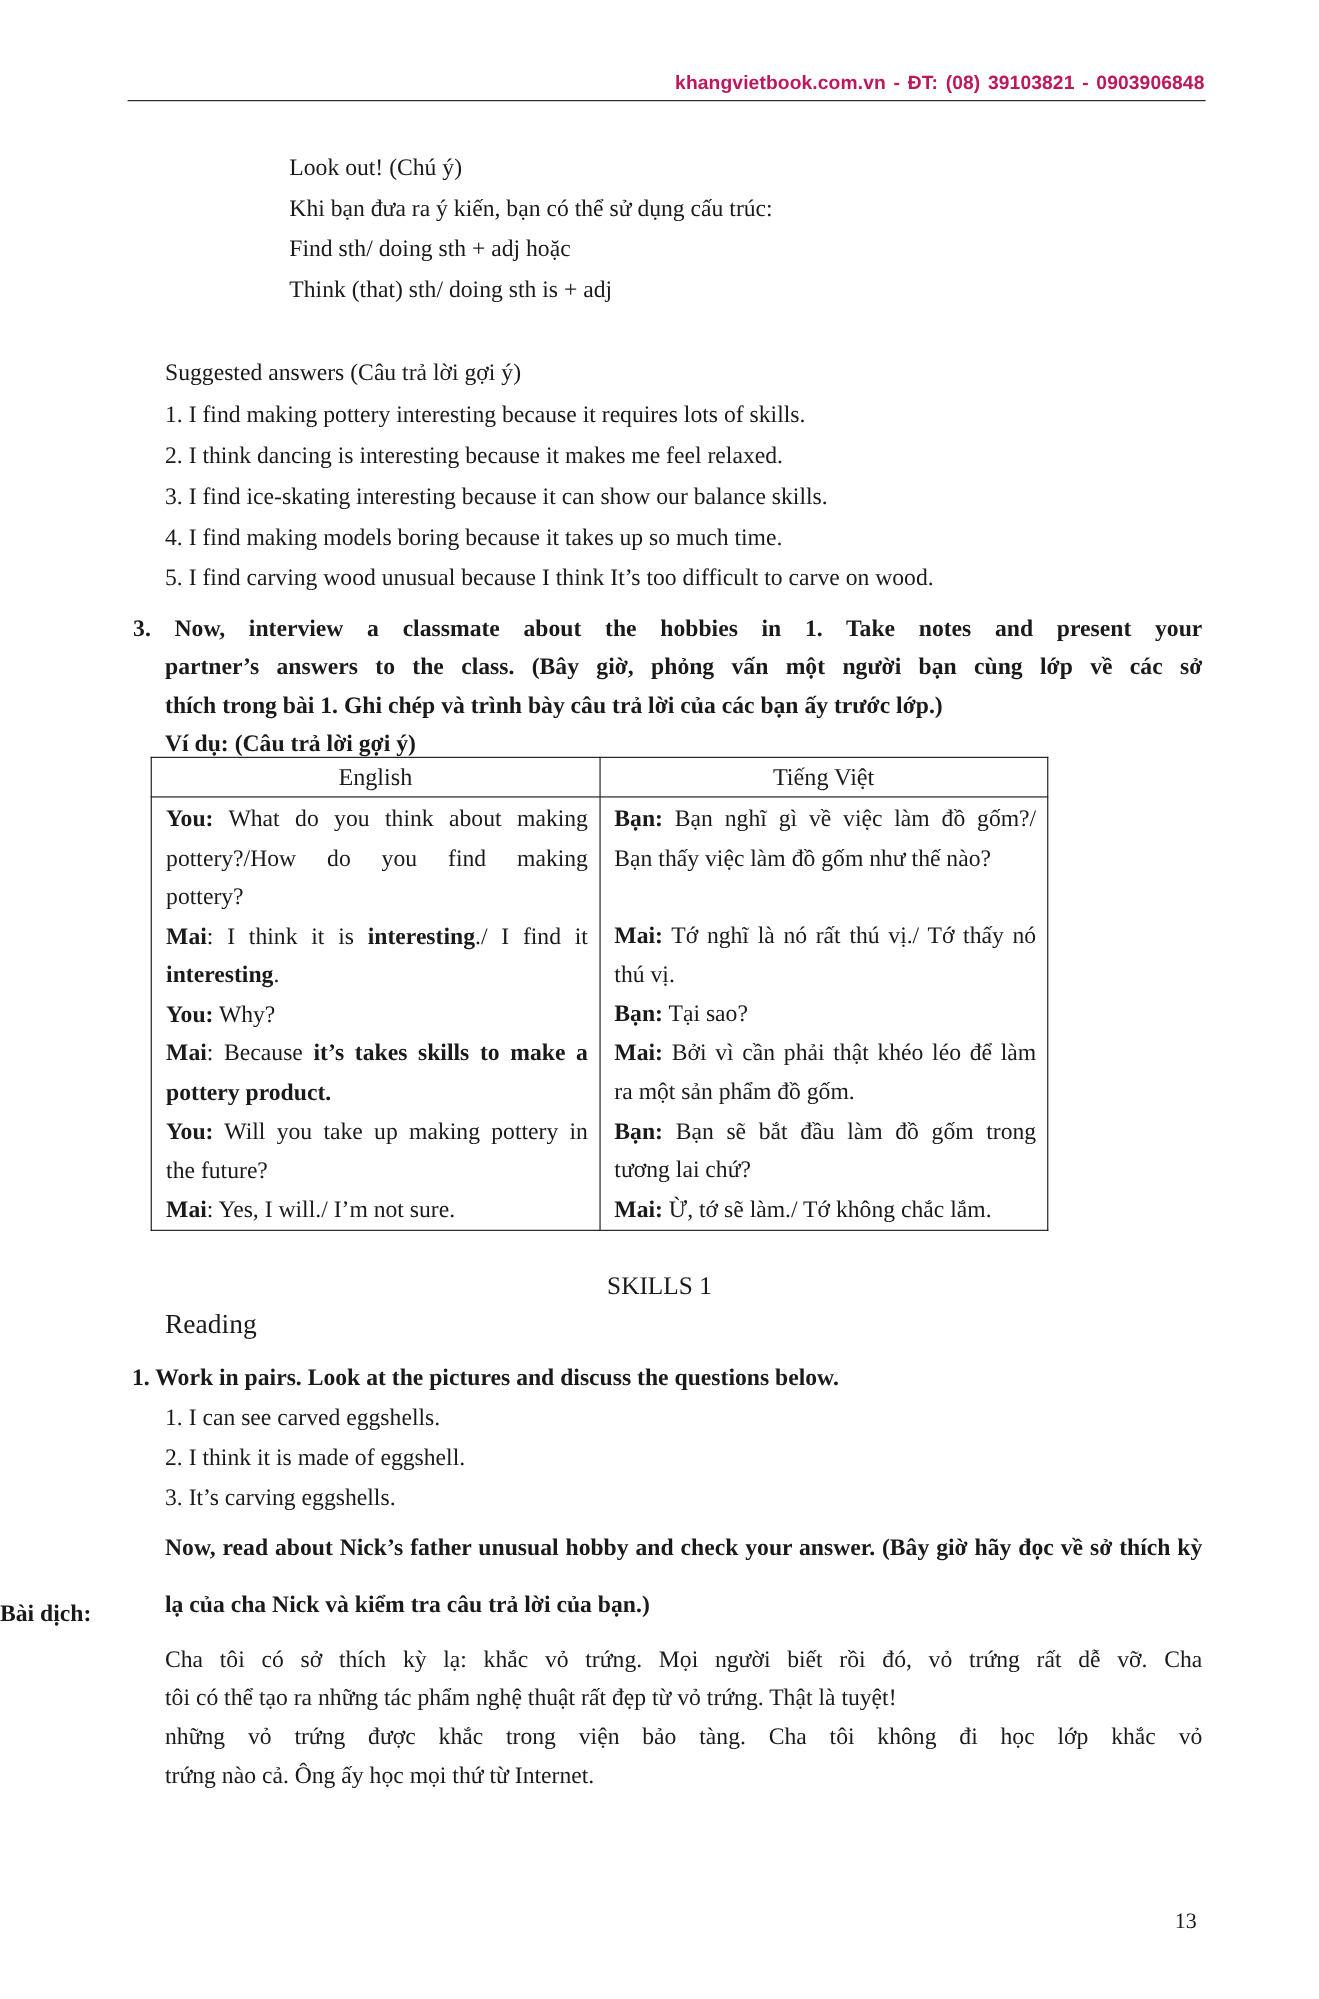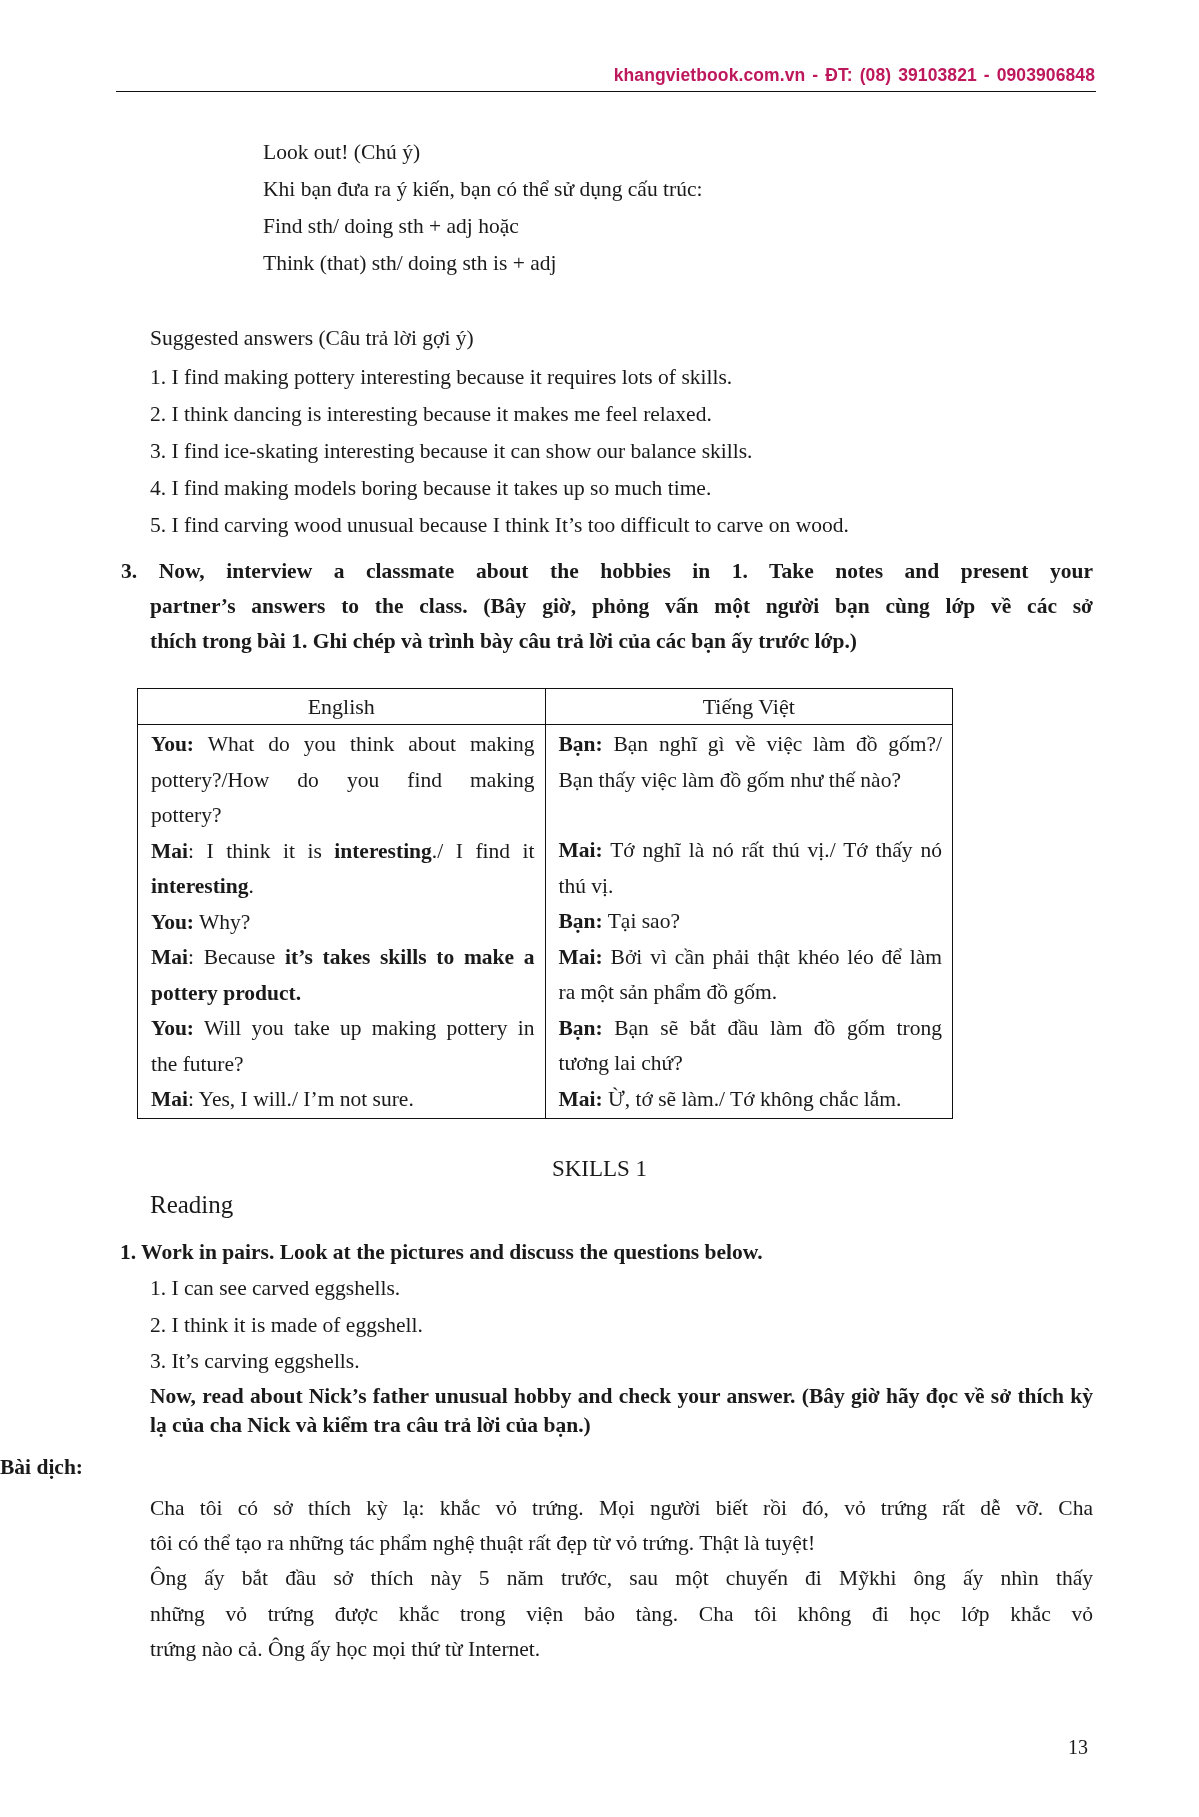--- a/index.html
+++ b/index.html
@@ -19,21 +19,21 @@
   table.dialog th, table.dialog td { border: 1.5px solid #111; vertical-align: top; }
   table.dialog th { font-weight: normal; height: 35px; padding: 0; text-align: center; line-height: 35px; font-size: 22px; }
   table.dialog td { padding: 2px 10px 0 13px; width: 50%; }
   .cell-line { display: block; line-height: 35.5px; text-align: justify; text-align-last: left; }
   .cell-line.just { text-align-last: justify; }
   .gap { display: block; height: 37px; }
   .skills { left: 0; width: 1199px; text-align: center; top: 1156px; font-size: 23px; }
   .reading { left: 150px; top: 1191px; font-size: 25px; }
   .q1 { left: 120px; top: 1240px; font-size: 21.5px; font-weight: bold; }
   .ans { left: 150px; font-size: 21.5px; }
-  .nowread { left: 150px; top: 1382px; width: 943px; font-size: 21.5px; font-weight: bold; line-height: 29px;
+  .nowread { left: 150px; top: 1382px; width: 943px; font-size: 21.5px; font-weight: bold; line-height: 51px;
              white-space: normal; text-align: justify; text-align-last: left; }
   .baidich { left: 0; width: 1199px; top: 1455px; text-align: left; font-size: 21.5px; font-weight: bold; }
   .para { left: 150px; top: 1491px; width: 943px; font-size: 21.5px; line-height: 35.2px; white-space: normal; }
   .para span { display: block; text-align: justify; text-align-last: justify; }
   .para span.last { text-align-last: left; }
   .pagenum { left: 1068px; top: 1736px; font-size: 20px; }
 </style>
 </head>
 <body>
 
@@ -55,20 +55,21 @@
 <div class="abs t20 sugg" style="top:477px;">4. I find making models boring because it takes up so much time.</div>
 <div class="abs t20 sugg" style="top:514px;">5. I find carving wood unusual because I think It’s too difficult to carve on wood.</div>
 
 <div class="abs q3" style="top:554px;">
   <span style="display:block;text-align:justify;text-align-last:justify;">
     <span>3.</span>
     <span>Now, interview a classmate about the hobbies in 1. Take notes and present your</span>
   </span>
   <span class="ind" style="text-align:justify;text-align-last:justify;">partner’s answers to the class. (Bây giờ, phỏng vấn một người bạn cùng lớp về các sở</span>
   <span class="ind">thích trong bài 1. Ghi chép và trình bày câu trả lời của các bạn ấy trước lớp.)</span>
+  <span class="ind">Ví dụ: (Câu trả lời gợi ý)</span>
 </div>
 
 <table class="dialog">
   <tbody>
       <tr>
     <th>English</th>
     <th>Tiếng Việt</th>
   </tr>
   <tr>
     <td>
@@ -105,18 +106,17 @@
 <div class="abs reading">Reading</div>
 <div class="abs q1">1. Work in pairs. Look at the pictures and discuss the questions below.</div>
 <div class="abs ans" style="top:1276px;">1. I can see carved eggshells.</div>
 <div class="abs ans" style="top:1313px;">2. I think it is made of eggshell.</div>
 <div class="abs ans" style="top:1349px;">3. It’s carving eggshells.</div>
 <div class="abs nowread">Now, read about Nick’s father unusual hobby and check your answer. (Bây giờ hãy đọc về sở thích kỳ lạ của cha Nick và kiểm tra câu trả lời của bạn.)</div>
 <div class="abs baidich">Bài dịch:</div>
 <div class="abs para">
   <span>Cha tôi có sở thích kỳ lạ: khắc vỏ trứng. Mọi người biết rồi đó, vỏ trứng rất dễ vỡ. Cha</span>
   <span class="last">tôi có thể tạo ra những tác phẩm nghệ thuật rất đẹp từ vỏ trứng. Thật là tuyệt!</span>
-  <span>Ông ấy bắt đầu sở thích này 5 năm trước, sau một chuyến đi Mỹkhi ông ấy nhìn thấy</span>
   <span>những vỏ trứng được khắc trong viện bảo tàng. Cha tôi không đi học lớp khắc vỏ</span>
   <span class="last">trứng nào cả. Ông ấy học mọi thứ từ Internet.</span>
 </div>
 
 <div class="abs pagenum">13</div>
 
 </body></html>

